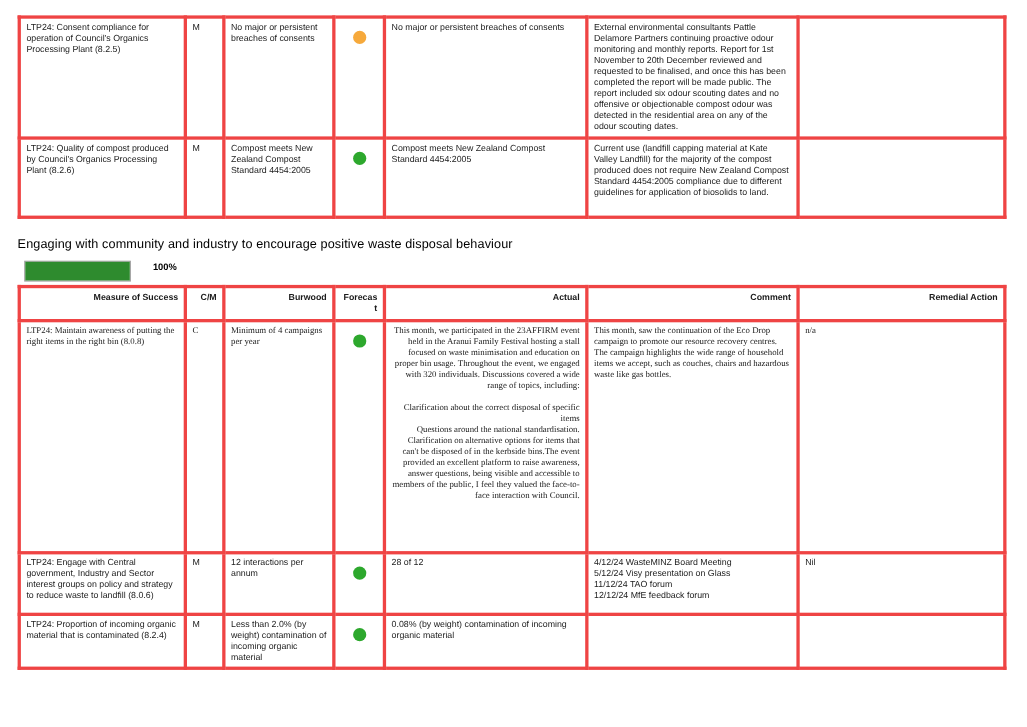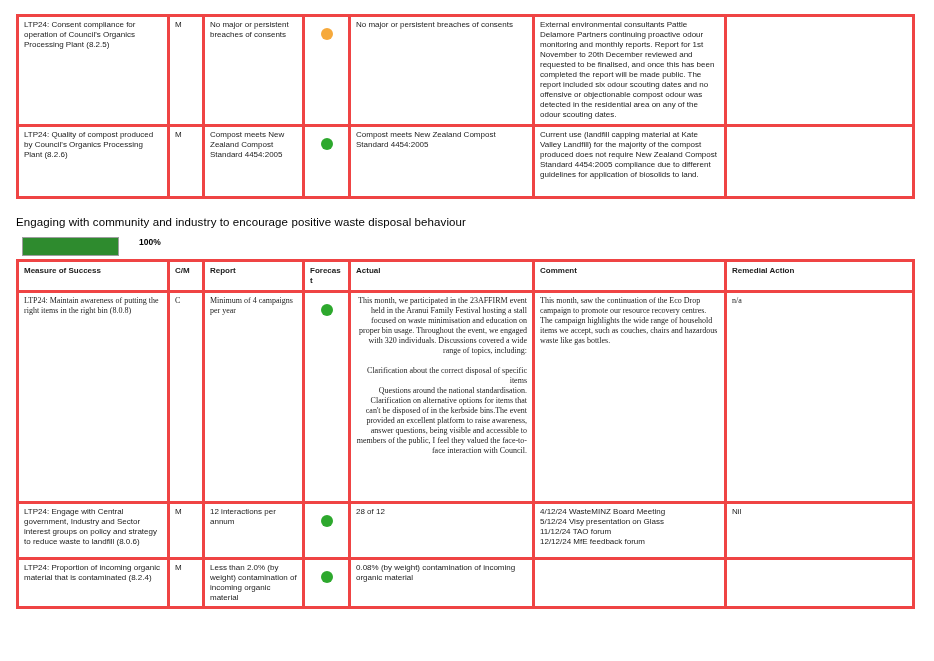--- a/index.html
+++ b/index.html
@@ -15,21 +15,21 @@
   }
   table.report td, table.report th{
     border:3px solid #ef4444;
     vertical-align:top;
     padding:3px 5px;
     white-space:pre-line;
     overflow:hidden;
     word-wrap:break-word;
   }
   table.report th{
-    text-align:left;font-weight:bold;font-size:8px;line-height:10px;
+    text-align:right;font-weight:bold;font-size:8px;line-height:10px;
     padding:4px 5px;
   }
   col.c-measure{width:151px;}
   col.c-cm{width:35px;}
   col.c-target{width:100px;}
   col.c-forecast{width:46px;}
   col.c-actual{width:184px;}
   col.c-comment{width:192px;}
   col.c-remedial{width:188px;}
 
@@ -121,21 +121,21 @@
           <col class="c-target">
           <col class="c-forecast">
         <col class="c-actual">
           <col class="c-comment">
           <col class="c-remedial">
       </colgroup>
       <thead>
         <tr class="h19">
           <th>Measure of Success</th>
           <th>C/M</th>
-          <th>Report</th>
+          <th>Burwood</th>
           <th>Forecast</th>
           <th>Actual</th>
           <th>Comment</th>
           <th>Remedial Action</th>
         </tr>
       </thead>
       <tbody>
         <tr class="h211">
           <td>LTP24: Maintain awareness of putting the right items in the right bin (8.0.8)</td>
           <td>C</td>

